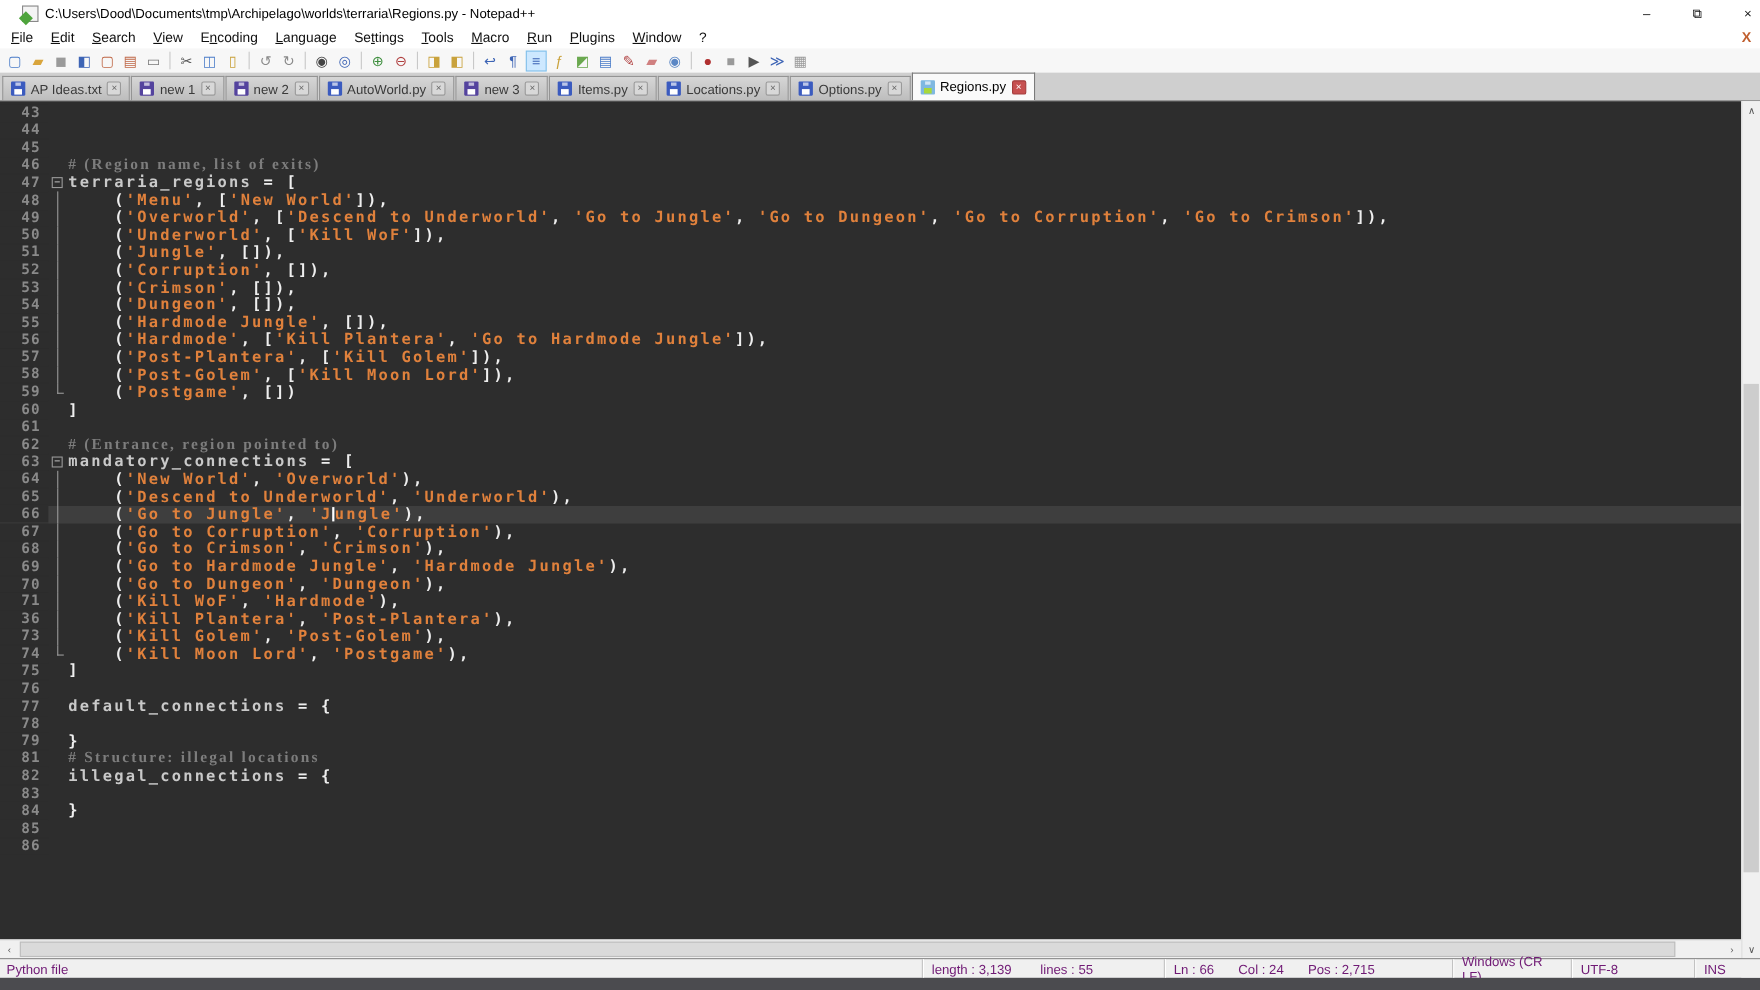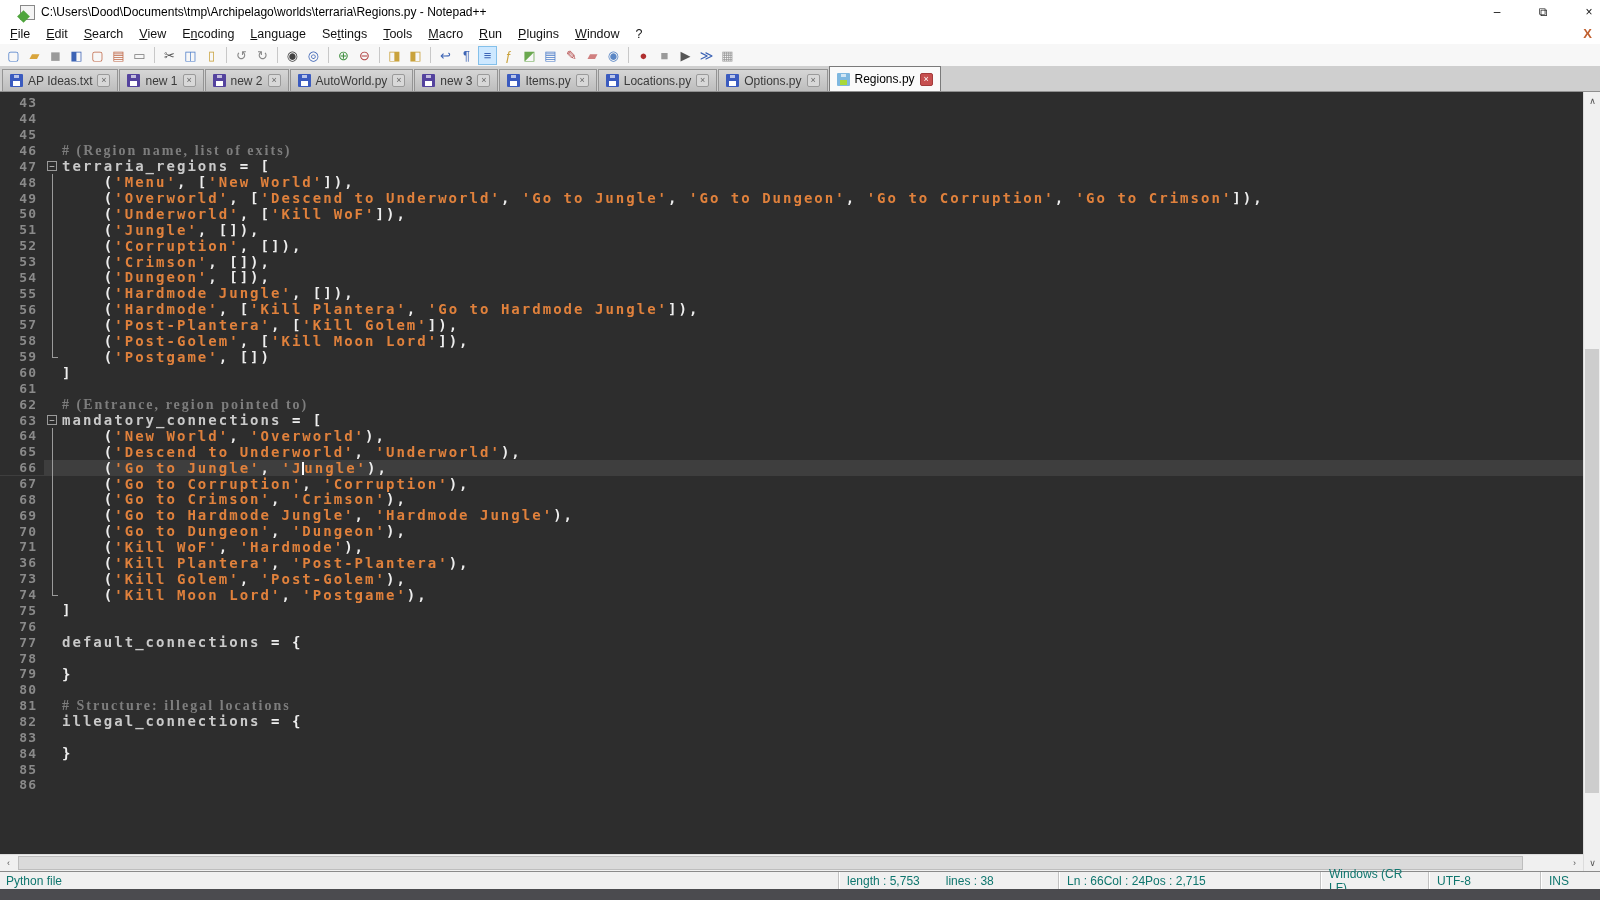--- a/index.html
+++ b/index.html
@@ -63,25 +63,25 @@
 
   
   #vscroll{position:absolute;right:0;top:92px;width:17px;height:779px;background:#f0f0f0;border-left:1px solid #dcdcdc;}
   .varrow{position:absolute;left:0;width:17px;height:17px;display:flex;align-items:center;justify-content:center;font-size:9px;color:#555;}
   #vthumb{position:absolute;left:1px;right:1px;top:33%;height:57%;background:#cdcdcd;}
   #hscroll{position:absolute;left:0;top:854px;width:1583px;height:17px;background:#f0f0f0;border-top:1px solid #dcdcdc;display:flex;align-items:center;}
   .harrow{width:17px;height:17px;flex:none;display:flex;align-items:center;justify-content:center;font-size:9px;color:#555;}
   #hthumb{position:absolute;left:18px;right:60px;top:1px;bottom:1px;background:#dadada;border:1px solid #bdbdbd;}
 
   
-  #statusbar{position:absolute;left:0;top:871px;width:1600px;height:18px;background:#f0f0f0;border-top:1px solid #8a8a8a;display:flex;align-items:center;font-size:12px;color:#0f766e;}
+  #statusbar{position:absolute;left:0;top:871px;width:1600px;height:18px;background:#f0f0f0;border-top:1px solid #8a8a8a;display:flex;align-items:center;font-size:12px;color:#701a75;}
   .scell{height:100%;display:flex;align-items:center;padding:0 8px;border-left:1px solid #c2c2c2;box-shadow:inset 1px 0 0 #ffffff;}
   #sc-doctype{flex:1;border-left:none;box-shadow:none;padding-left:6px;}
   #sc-length{width:220px;gap:26px;}
-  #sc-pos{width:262px;}
+  #sc-pos{width:262px;gap:22px;}
   #sc-eol{width:108px;}
   #sc-enc{width:112px;}
   #sc-ins{width:60px;}
 
   #bottomstrip{position:absolute;left:0;top:889px;width:1600px;height:11px;background:#4b4b4f;}
 </style>
 </head>
 <body>
 
 <div id="app">
@@ -434,25 +434,20 @@
           <span class="ln">78</span>
           <span class="fold"></span>
           <span class="code"></span>
         </div>
         <div class="line">
           <span class="ln">79</span>
           <span class="fold"></span>
           <span class="code"><span class="p">}</span></span>
         </div>
         <div class="line">
-          <span class="ln">80</span>
-          <span class="fold"></span>
-          <span class="code"></span>
-        </div>
-        <div class="line">
           <span class="ln">81</span>
           <span class="fold"></span>
           <span class="code"><span class="c"># Structure: illegal locations</span></span>
         </div>
         <div class="line">
           <span class="ln">82</span>
           <span class="fold"></span>
           <span class="code"><span class="i">illegal_connections</span><span class="p"> = {</span></span>
         </div>
         <div class="line">
@@ -486,22 +481,22 @@
 
   <div id="hscroll">
     <span class="harrow">‹</span>
     <div id="hthumb"></div>
     <span class="harrow" style="position:absolute;right:0">›</span>
   </div>
 
   <div id="statusbar">
     <div class="scell" id="sc-doctype">Python file</div>
     <div class="scell" id="sc-length">
-      <span>length : 5,753</span>
-      <span>lines : 38</span>
+      <span>length : 3,139</span>
+      <span>lines : 55</span>
     </div>
     <div class="scell" id="sc-pos">
       <span>Ln : 66</span>
       <span>Col : 24</span>
       <span>Pos : 2,715</span>
     </div>
     <div class="scell" id="sc-eol">Windows (CR LF)</div>
     <div class="scell" id="sc-enc">UTF-8</div>
     <div class="scell" id="sc-ins">INS</div>
   </div>

